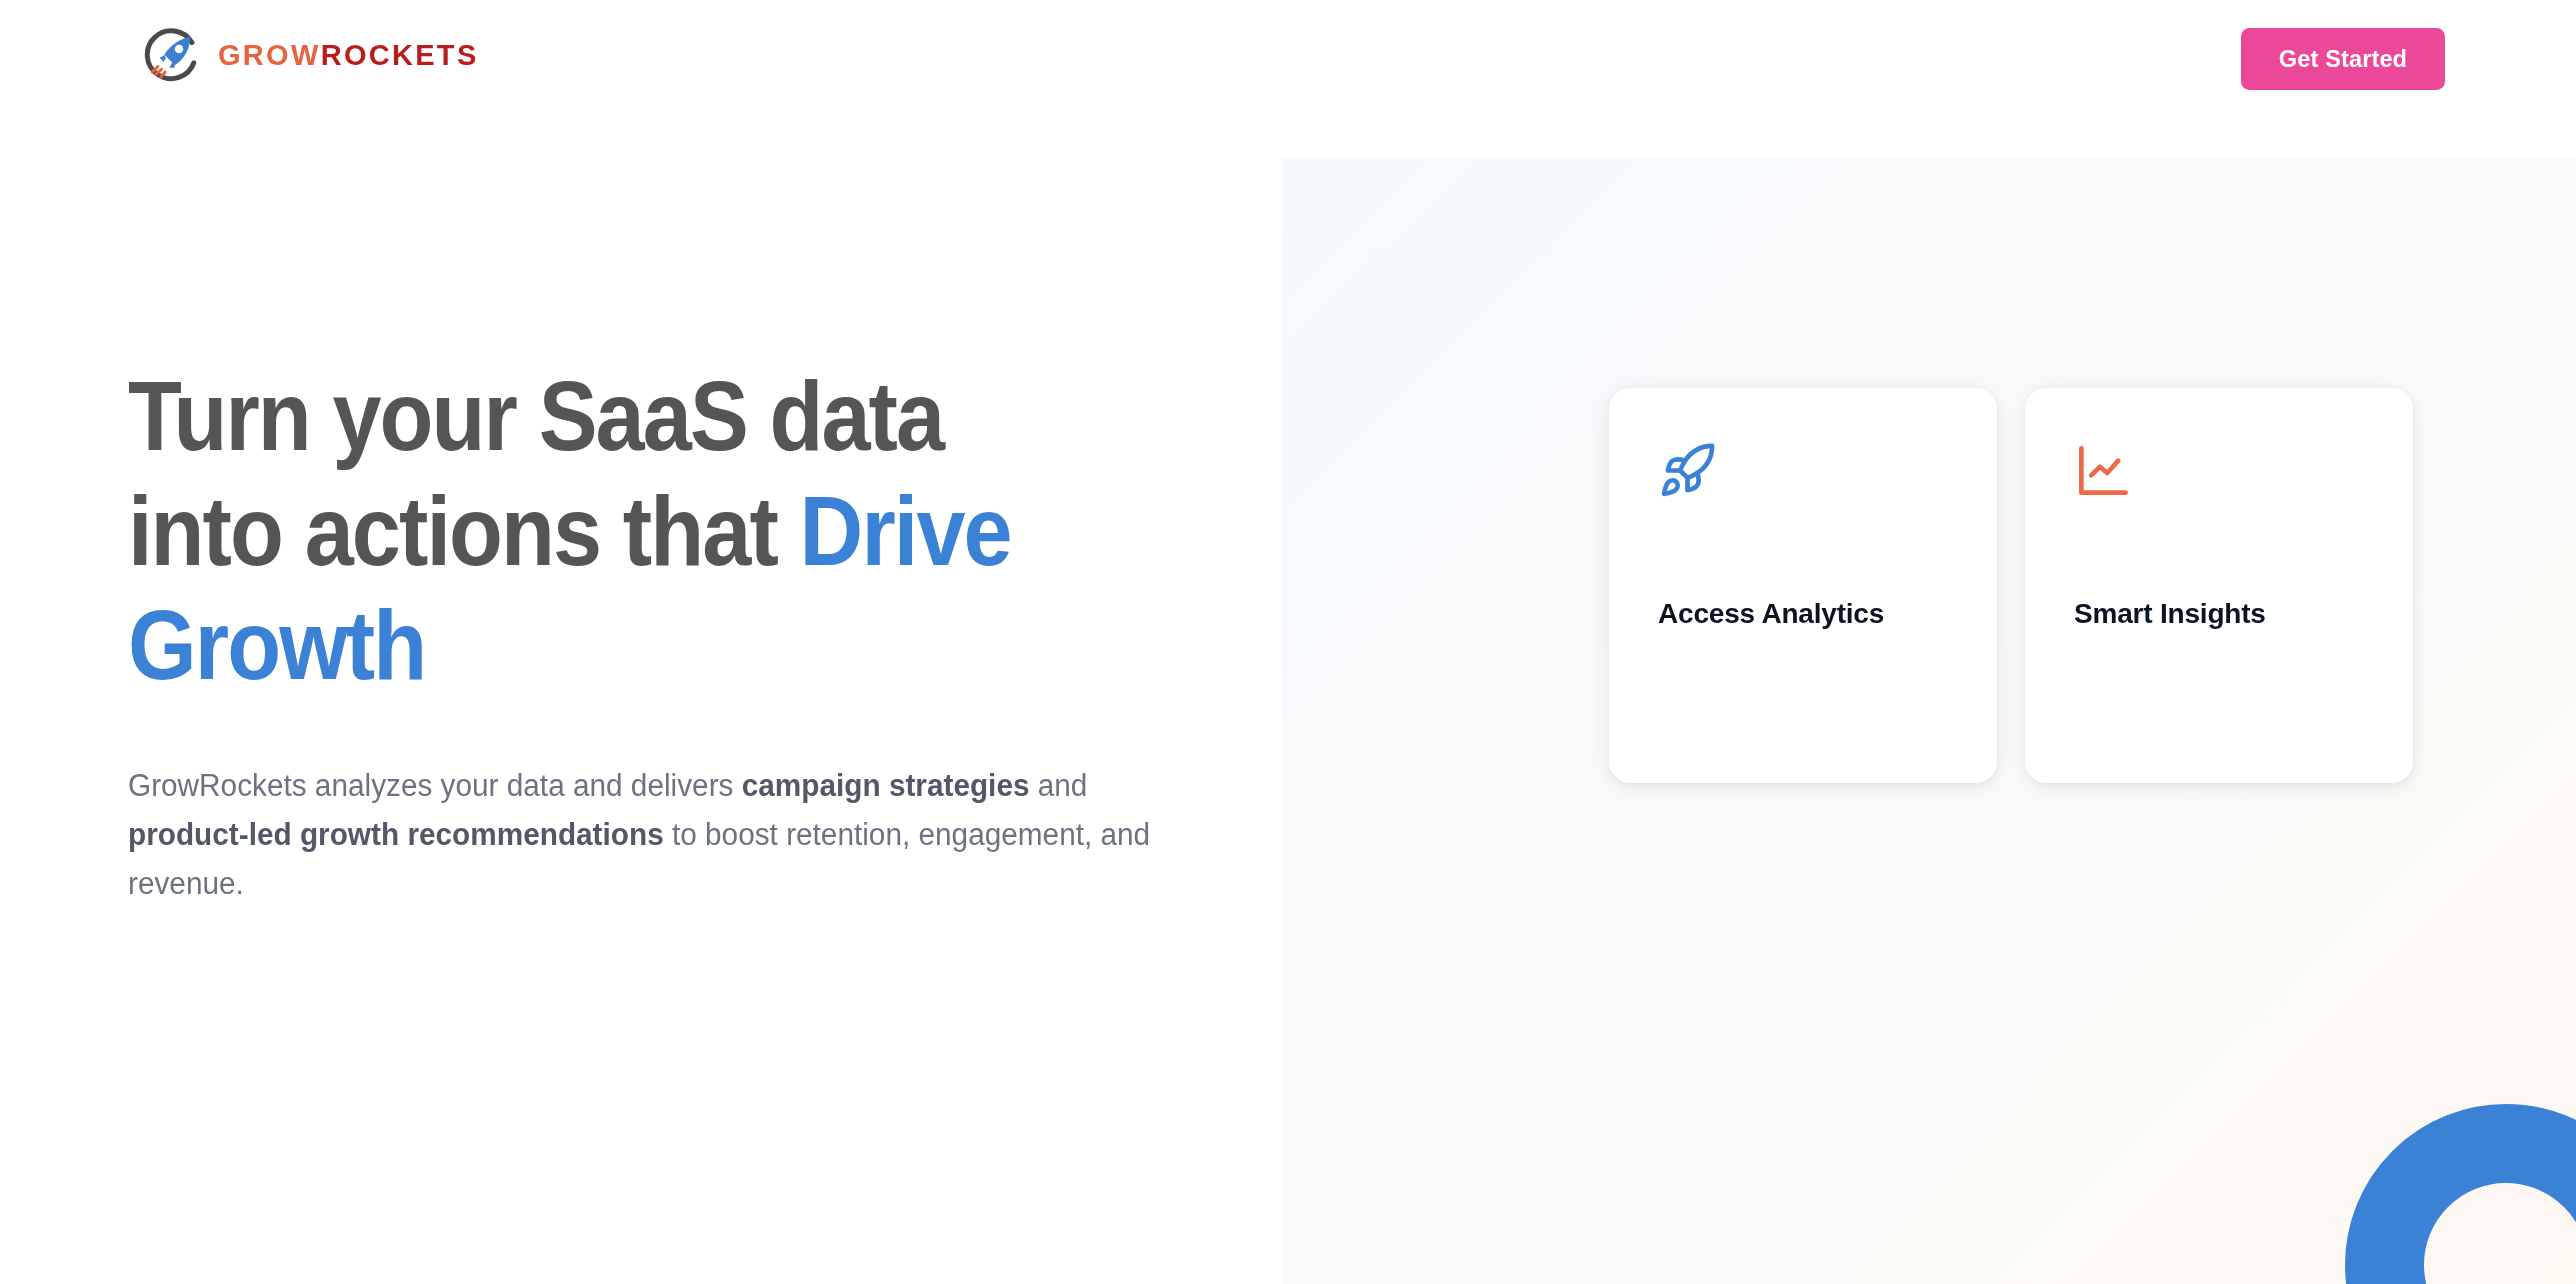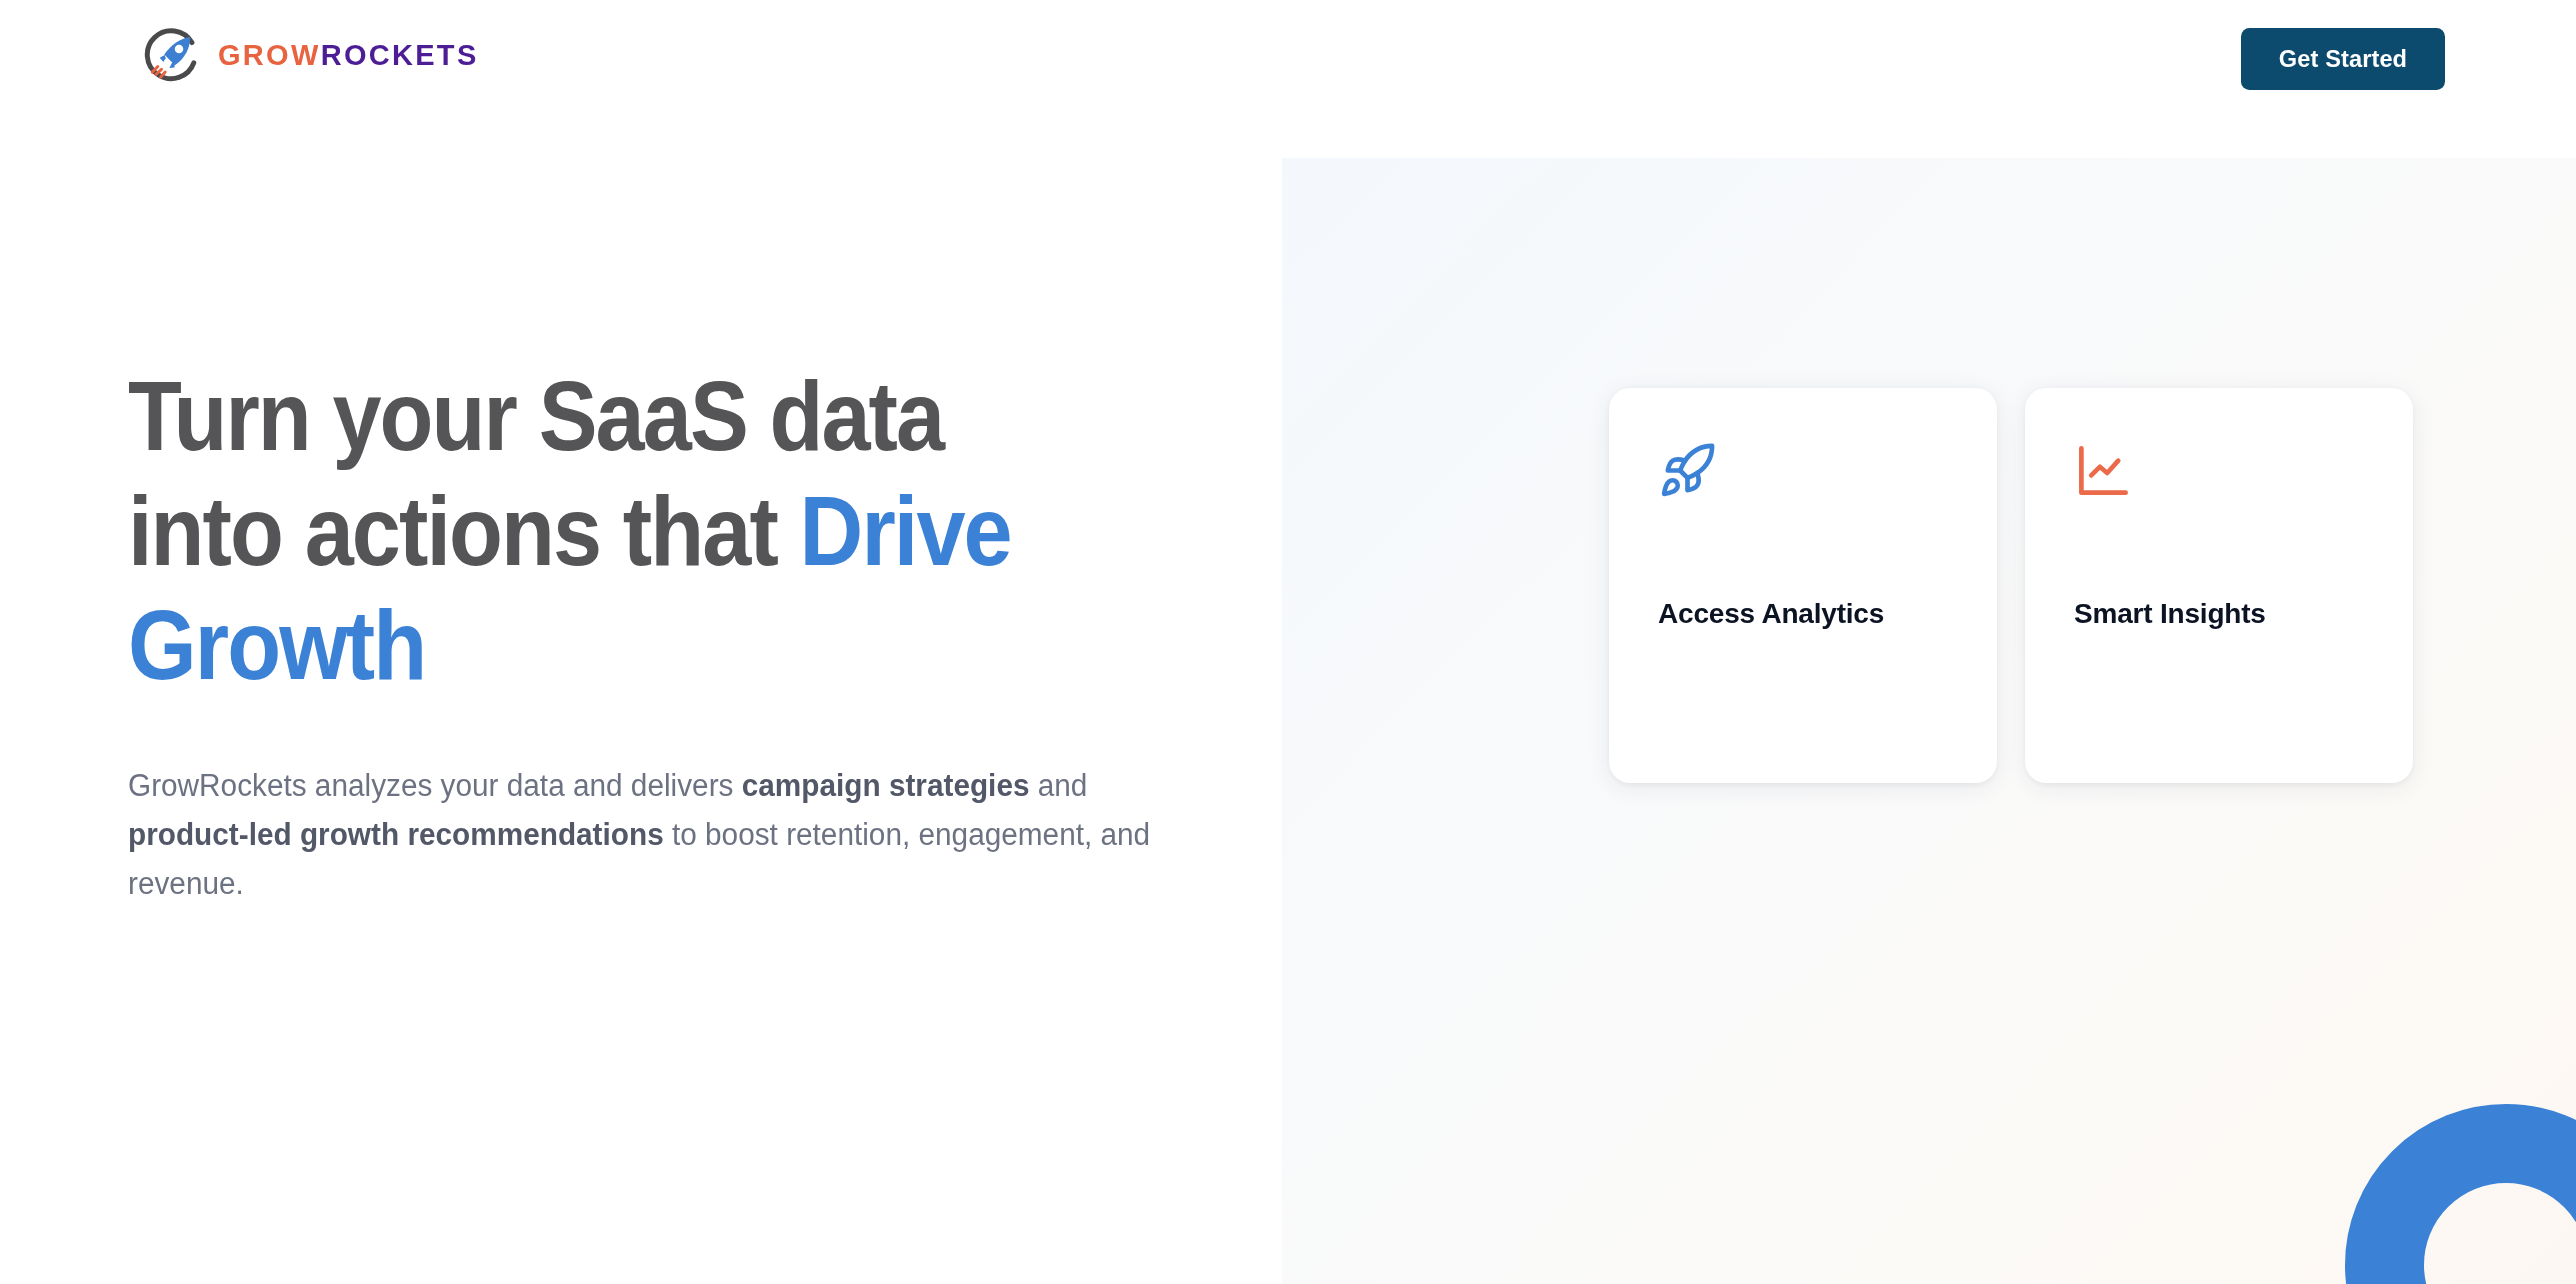--- a/index.html
+++ b/index.html
@@ -52,29 +52,29 @@
     font-family: "Liberation Sans", sans-serif;
     font-weight: 700;
     font-size: 29px;
     letter-spacing: 2.3px;
     line-height: 1;
     white-space: nowrap;
     display: flex;
     align-items: baseline;
   }
   .brand-grow { color: #e8633f; }
-  .brand-rockets { color: #4c1d95; }
+  .brand-rockets { color: #b91c1c; }
 
   .get-started-btn {
     position: absolute;
     right: 131px;
     top: 28px;
     width: 204px;
     height: 62px;
-    background: #0c4a6e;
+    background: #ec4899;
     border: none;
     border-radius: 8.5px;
     color: #ffffff;
     font-family: "Liberation Sans", sans-serif;
     font-size: 23.6px;
     font-weight: 700;
     letter-spacing: 0.1px;
     cursor: pointer;
     display: flex;
     align-items: center;

